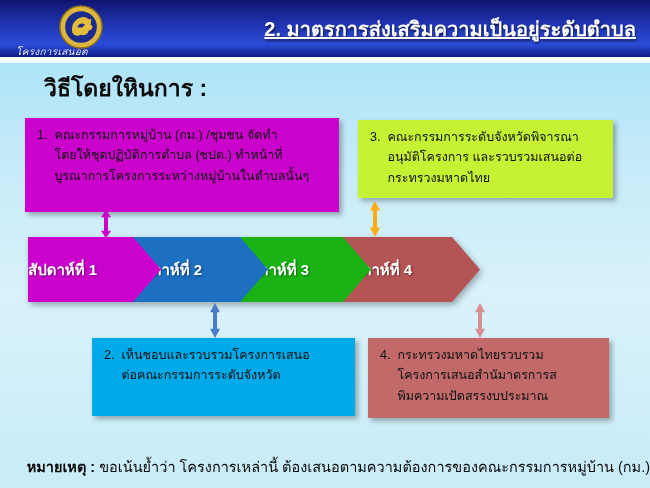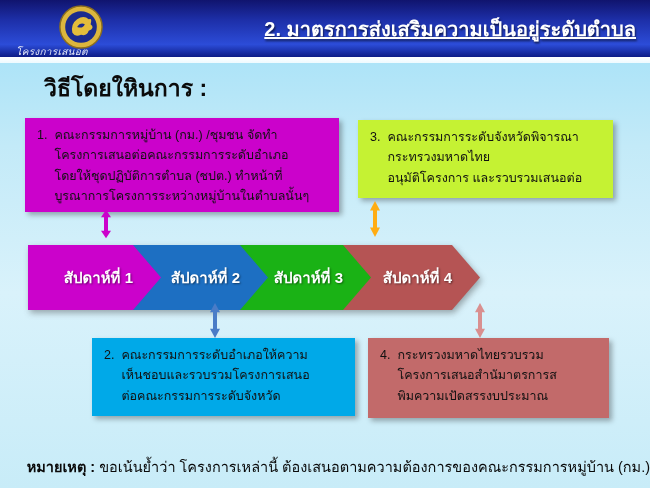--- a/index.html
+++ b/index.html
@@ -45,23 +45,23 @@
   .box-1{left:25px;top:118px;width:314px;height:94px;background:#cb02cb;}
   .box-2{left:92px;top:338px;width:263px;height:78px;background:#00a9e8;}
   .box-3{left:358px;top:120px;width:255px;height:78px;background:#c5f233;}
   .box-4{left:368px;top:338px;width:241px;height:80px;background:#c26a6a;}
   
   .chevron-row{
     position:absolute;left:0;top:237px;width:650px;height:65px;
     filter:drop-shadow(2px 3px 3px rgba(40,40,40,.38));
   }
   .chev{
-    position:absolute;top:8px;height:65px;
+    position:absolute;top:0;height:65px;
     clip-path:polygon(0 0,calc(100% - 28px) 0,100% 50%,calc(100% - 28px) 100%,0 100%);
-    display:flex;align-items:center;justify-content:flex-end;
+    display:flex;align-items:center;justify-content:flex-start;
     padding-right:28px;box-sizing:border-box;
     color:#fff;font-size:15px;font-weight:bold;
     text-shadow:1px 1px 2px rgba(0,0,0,.45);
   }
   .chev-1{left:28px;width:133px;background:#cb02cb;z-index:4;}
   .chev-2{left:133px;width:135px;background:#1d6fc2;z-index:3;}
   .chev-3{left:240px;width:131px;background:#1ab215;z-index:2;}
   .chev-4{left:343px;width:137px;background:#b55454;z-index:1;}
   
   .connector{position:absolute;width:16px;}
@@ -92,32 +92,31 @@
     <div class="header-title">2. มาตรการส่งเสริมความเป็นอยู่ระดับตำบล</div>
   </div>
   <div class="header-strip"></div>
 
   <div class="page-title">วิธีโดยใหินการ :</div>
 
   <div class="pbox box-1">
     <span class="num">1.</span>
     <div>
       <div class="box-line">คณะกรรมการหมู่บ้าน (กม.) /ชุมชน จัดทำ</div>
-      <div class="box-line">โครงการเสนอต่อคณะกรรมการระดับอำเภอ</div>
       <div class="box-line">โดยให้ชุดปฏิบัติการตำบล (ชปต.) ทำหน้าที่</div>
       <div class="box-line">บูรณาการโครงการระหว่างหมู่บ้านในตำบลนั้นๆ</div>
     </div>
   </div>
 
   <div class="pbox box-3">
     <span class="num">3.</span>
     <div>
       <div class="box-line">คณะกรรมการระดับจังหวัดพิจารณา</div>
+      <div class="box-line">อนุมัติโครงการ และรวบรวมเสนอต่อ</div>
       <div class="box-line">กระทรวงมหาดไทย</div>
-      <div class="box-line">อนุมัติโครงการ และรวบรวมเสนอต่อ</div>
     </div>
   </div>
 
   <div class="chevron-row">
     <div class="chev chev-1">
       <span>สัปดาห์ที่ 1</span>
     </div>
     <div class="chev chev-2">
       <span>สัปดาห์ที่ 2</span>
     </div>
@@ -146,21 +145,20 @@
   </svg>
   <svg class="connector conn-4" viewBox="0 0 16 36" preserveAspectRatio="none">
     <polygon points="8,1 3,10 13,10" fill="#d98f8f"></polygon>
     <rect x="6" y="8" width="4" height="20" fill="#d98f8f"></rect>
     <polygon points="8,35 3,26 13,26" fill="#d98f8f"></polygon>
   </svg>
 
   <div class="pbox box-2">
     <span class="num">2.</span>
     <div>
-      <div class="box-line">คณะกรรมการระดับอำเภอให้ความ</div>
       <div class="box-line">เห็นชอบและรวบรวมโครงการเสนอ</div>
       <div class="box-line">ต่อคณะกรรมการระดับจังหวัด</div>
     </div>
   </div>
 
   <div class="pbox box-4">
     <span class="num">4.</span>
     <div>
       <div class="box-line">กระทรวงมหาดไทยรวบรวม</div>
       <div class="box-line">โครงการเสนอสำนัมาตรการส</div>

